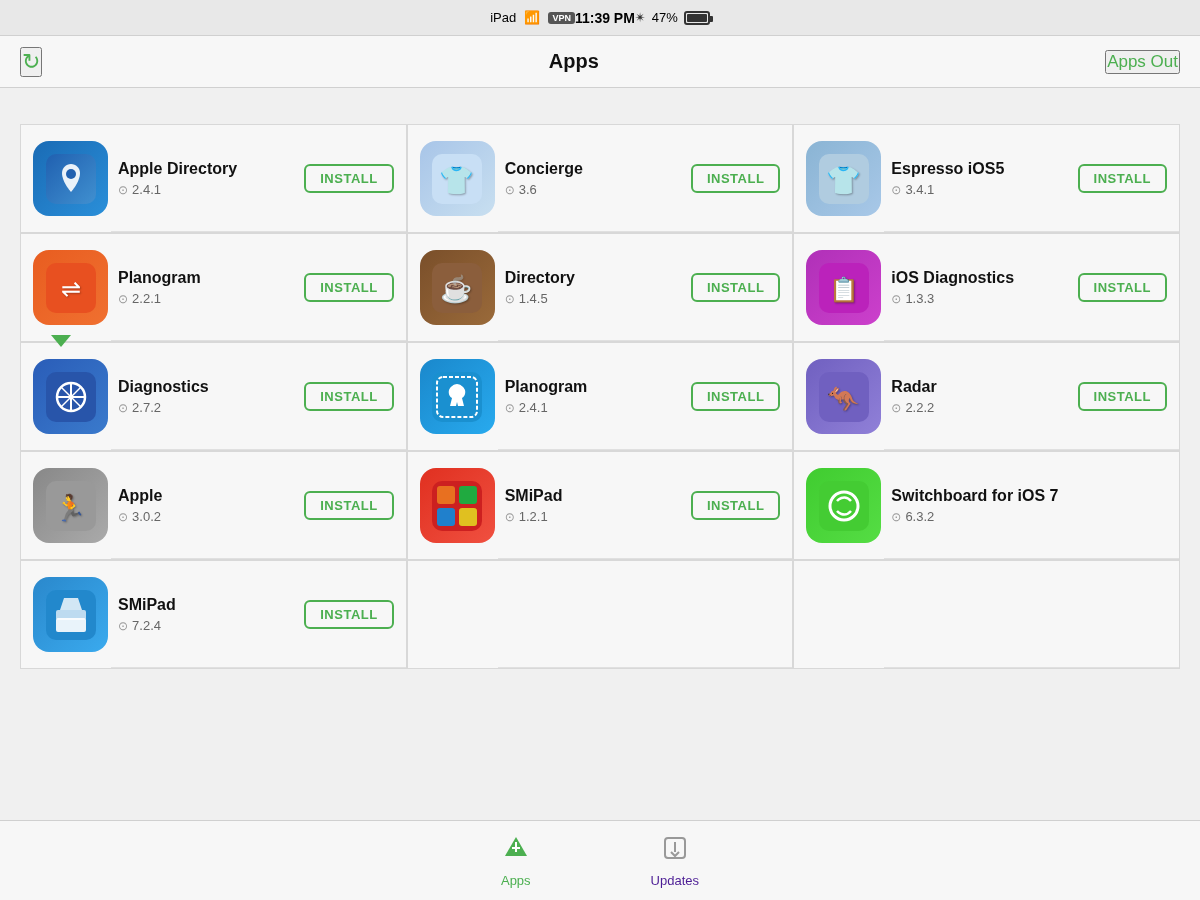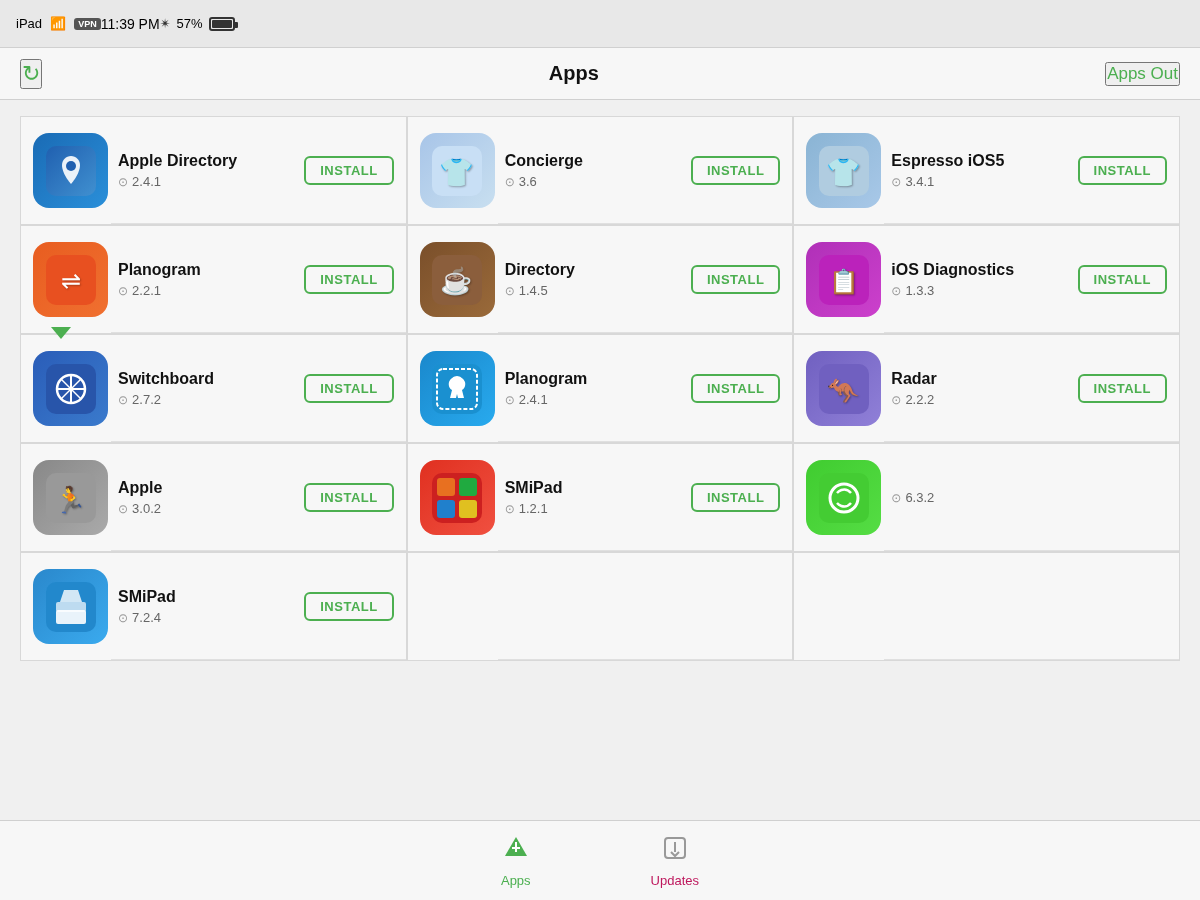--- a/index.html
+++ b/index.html
@@ -9,31 +9,31 @@
       width: 1200px;
       height: 900px;
       overflow: hidden;
       display: flex;
       flex-direction: column;
     }
 
     
     .status-bar {
       background: #e8e8e8;
-      height: 48px;
-      display: flex;
-      align-items: center;
-      justify-content: flex-start;
+      height: 36px;
+      display: flex;
+      align-items: center;
+      justify-content: center;
       padding: 0 16px;
       font-size: 13px;
       font-weight: 500;
       border-bottom: 1px solid #d0d0d0;
     }
     .status-left { display: flex; align-items: center; gap: 8px; }
-    .status-center { font-weight: 400; font-size: 14px; }
+    .status-center { font-weight: 700; font-size: 14px; }
     .status-right { display: flex; align-items: center; gap: 6px; font-size: 13px; }
     .battery-icon { width: 26px; height: 14px; border: 2px solid #333; border-radius: 3px; position: relative; display: inline-flex; align-items: center; padding: 1px; }
     .battery-icon::after { content: ''; position: absolute; right: -5px; top: 3px; width: 3px; height: 6px; background: #333; border-radius: 0 1px 1px 0; }
     .battery-fill { background: #333; height: 100%; width: 100%; border-radius: 1px; }
 
     
     .nav-bar {
       background: #f7f7f7;
       height: 52px;
       display: flex;
@@ -150,21 +150,21 @@
       font-size: 26px;
     }
 
     .tab-label {
       font-size: 13px;
       font-weight: 500;
     }
 
     .tab-item.active .tab-label { color: #4CAF50; }
     .tab-item.active .tab-icon { color: #4CAF50; }
-    .tab-item.inactive .tab-label { color: #be185d; }
+    .tab-item.inactive .tab-label { color: #4c1d95; }
     .tab-item.inactive .tab-icon { color: #999; }
 
     
     .icon-apple-dir { background: linear-gradient(135deg, #1a6bb5, #2a8fd9); }
     .icon-concierge { background: linear-gradient(135deg, #a8c5e8, #c8dff0); }
     .icon-concierge-ios5 { background: linear-gradient(135deg, #8ab4d4, #a8c8e8); }
     .icon-easytrack { background: linear-gradient(135deg, #e85d20, #f07030); }
     .icon-espresso { background: linear-gradient(135deg, #7a4f2a, #9a6a3a); }
     .icon-ios-diag { background: linear-gradient(135deg, #b030b8, #cc40cc); }
     .icon-mobilegenius { background: linear-gradient(135deg, #2a5db8, #3a7acc); }
@@ -193,35 +193,35 @@
 
 <div class="status-bar">
   <div class="status-left">
     <span>iPad</span>
     <span>📶</span>
     <span class="vpn-badge">VPN</span>
   </div>
   <div class="status-center">11:39 PM</div>
   <div class="status-right">
     <span class="bt-icon">✴</span>
-    <span>57%</span>
+    <span>47%</span>
     <div class="battery-icon">
       <div class="battery-fill"></div>
     </div>
   </div>
 </div>
 
 <div class="nav-bar">
   <button class="nav-refresh">↻</button>
   <span class="nav-title">Apps</span>
   <button class="nav-sign-out">Apps Out</button>
 </div>
 
 <div class="main-content">
-  <div class="app-grid" id="app-grid" style="display: grid; grid-template-columns: repeat(3, 1fr); gap: 0px; background: rgb(216, 216, 216);">
+  <div class="app-grid" id="app-grid" style="display: grid; grid-template-columns: repeat(3, 1fr); gap: 0px; background: rgb(216, 216, 216); margin-top: 20px;">
 
   <div class="app-row" style="background: rgb(247, 247, 247); margin: 1px;">
         <div class="app-icon icon-apple-dir" style="font-size: 34px; color: white; text-shadow: rgba(0, 0, 0, 0.3) 1px 1px 2px;">
           <svg width="50" height="50" viewBox="0 0 50 50">
         <rect width="50" height="50" rx="10" fill="url(#appleGrad)"></rect>
         <defs>
               <linearGradient id="appleGrad" x1="0" y1="0" x2="1" y2="1">
                 <stop offset="0%" stop-color="#2060b0"></stop>
                 <stop offset="100%" stop-color="#4090d0"></stop>
               </linearGradient>
@@ -306,21 +306,21 @@
           <svg width="50" height="50" viewBox="0 0 50 50">
         <rect width="50" height="50" rx="10" fill="#2855aa"></rect>
         <circle cx="25" cy="25" r="14" fill="none" stroke="white" stroke-width="2.5"></circle>
         <line x1="25" y1="11" x2="25" y2="39" stroke="white" stroke-width="2"></line>
         <line x1="11" y1="25" x2="39" y2="25" stroke="white" stroke-width="2"></line>
         <line x1="15" y1="15" x2="35" y2="35" stroke="white" stroke-width="1.5"></line>
         <line x1="35" y1="15" x2="15" y2="35" stroke="white" stroke-width="1.5"></line>
       </svg>
         </div>
         <div class="app-info">
-          <div class="app-name">Switchboard</div>
+          <div class="app-name">Diagnostics</div>
           <div class="app-version"><span style="color:#999;font-size:12px">⊙</span> 2.7.2</div>
         </div>
         <button class="install-btn">INSTALL</button>
         <div style="position: absolute; top: -8px; left: 30px; width: 0px; height: 0px; border-left: 10px solid transparent; border-right: 10px solid transparent; border-top: 12px solid rgb(76, 175, 80); z-index: 10;"></div>
       </div>
       <div class="app-row" style="background: rgb(247, 247, 247); margin: 1px;">
         <div class="app-icon icon-planogram" style="font-size: 34px; color: white; text-shadow: rgba(0, 0, 0, 0.3) 1px 1px 2px;">
           <svg width="50" height="50" viewBox="0 0 50 50">
         <rect width="50" height="50" rx="10" fill="#1a90d0"></rect>
         <rect x="5" y="5" width="40" height="40" rx="6" fill="none" stroke="white" stroke-width="2" stroke-dasharray="4,2"></rect>
@@ -378,20 +378,21 @@
       <div class="app-row" style="background: rgb(247, 247, 247); margin: 1px;">
         <div class="app-icon icon-switchboard" style="font-size: 34px; color: white; text-shadow: rgba(0, 0, 0, 0.3) 1px 1px 2px;">
           <svg width="50" height="50" viewBox="0 0 50 50">
         <rect width="50" height="50" rx="10" fill="#44cc33"></rect>
         <circle cx="25" cy="25" r="14" fill="none" stroke="white" stroke-width="3"></circle>
         <path d="M18 20 C18 20 25 12 32 20" fill="none" stroke="white" stroke-width="2.5"></path>
         <path d="M18 30 C18 30 25 38 32 30" fill="none" stroke="white" stroke-width="2.5"></path>
       </svg>
         </div>
         <div class="app-info">
+          <div class="app-name">Switchboard for iOS 7</div>
           <div class="app-version"><span style="color:#999;font-size:12px">⊙</span> 6.3.2</div>
         </div>
       </div>
       <div class="app-row" style="background: rgb(247, 247, 247); margin: 1px;">
         <div class="app-icon icon-unibox" style="font-size: 34px; color: white; text-shadow: rgba(0, 0, 0, 0.3) 1px 1px 2px;">
           <svg width="50" height="50" viewBox="0 0 50 50">
         <rect width="50" height="50" rx="10" fill="#2288cc"></rect>
         <rect x="10" y="28" width="30" height="14" rx="2" fill="white" opacity="0.9"></rect>
         <rect x="10" y="20" width="30" height="10" rx="2" fill="white" opacity="0.7"></rect>
         <path d="M18 8 L32 8 L36 20 L14 20 Z" fill="white" opacity="0.8"></path>

